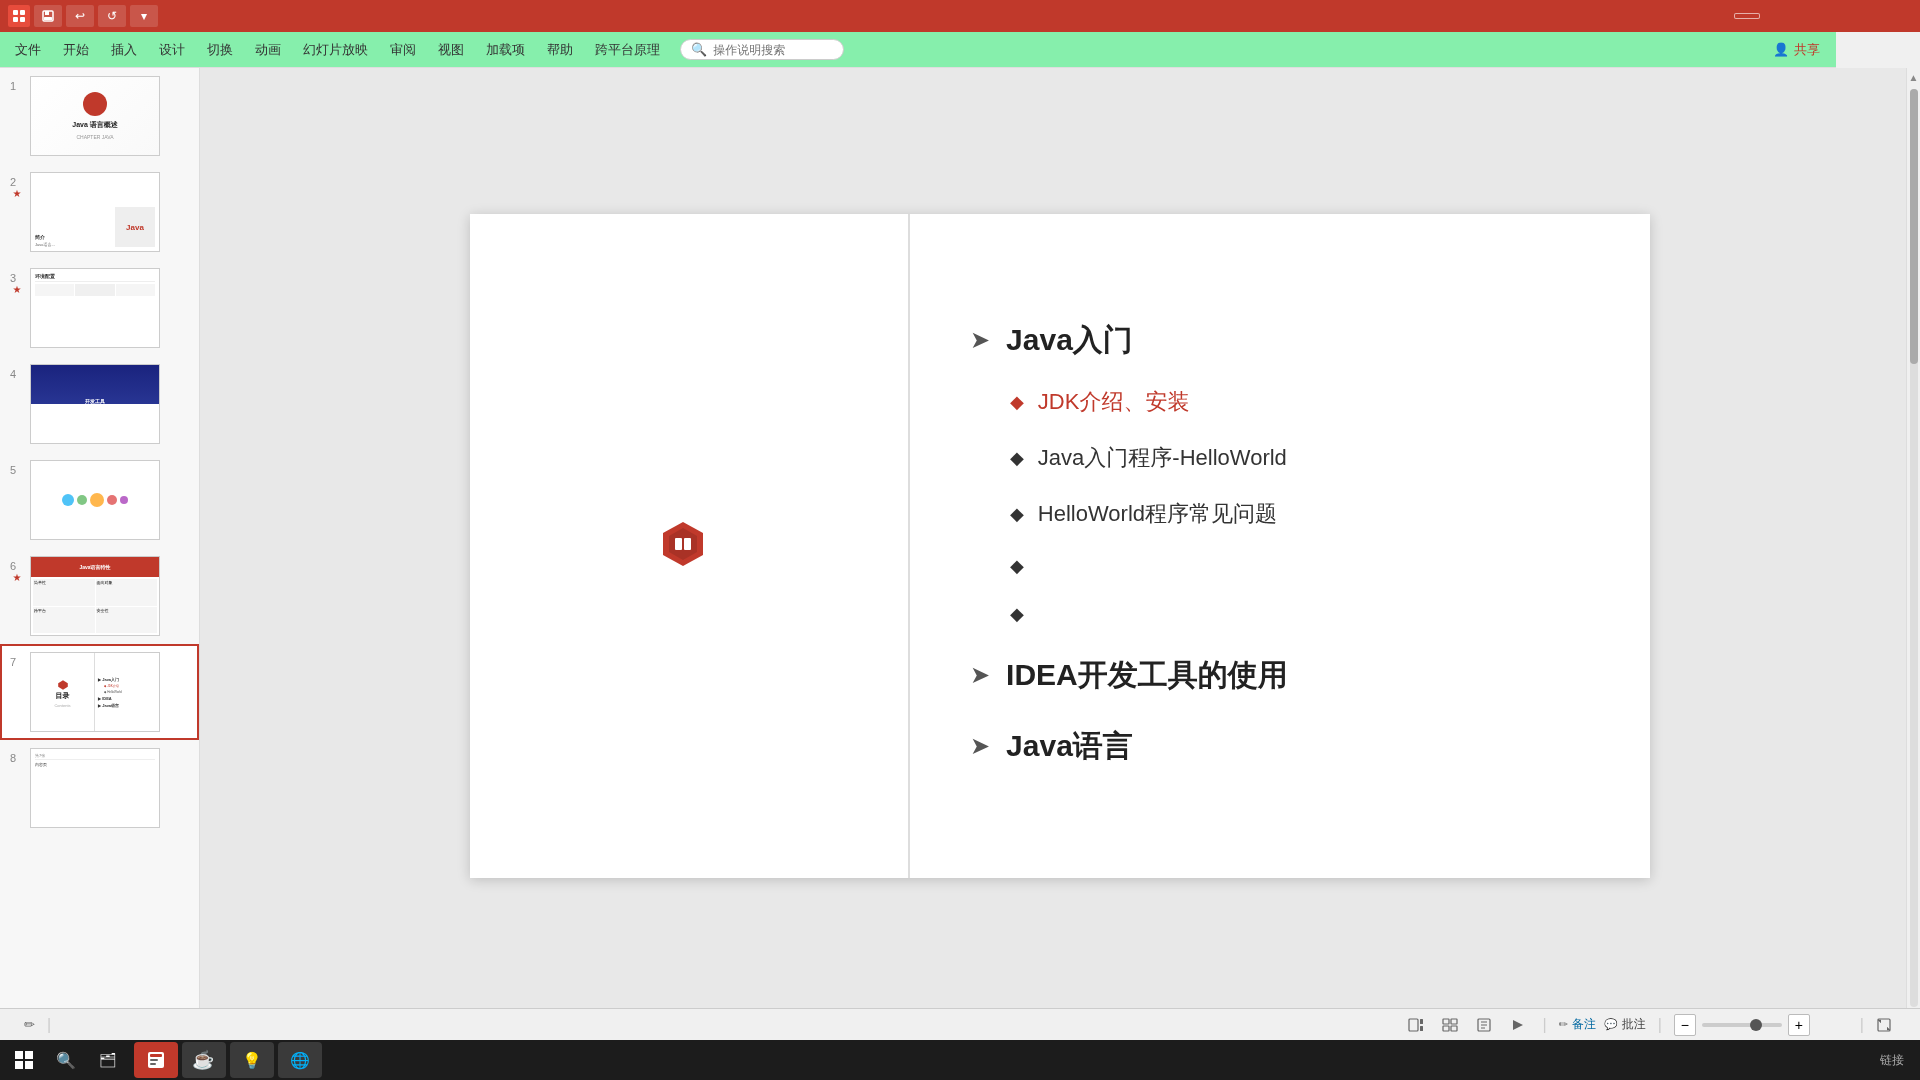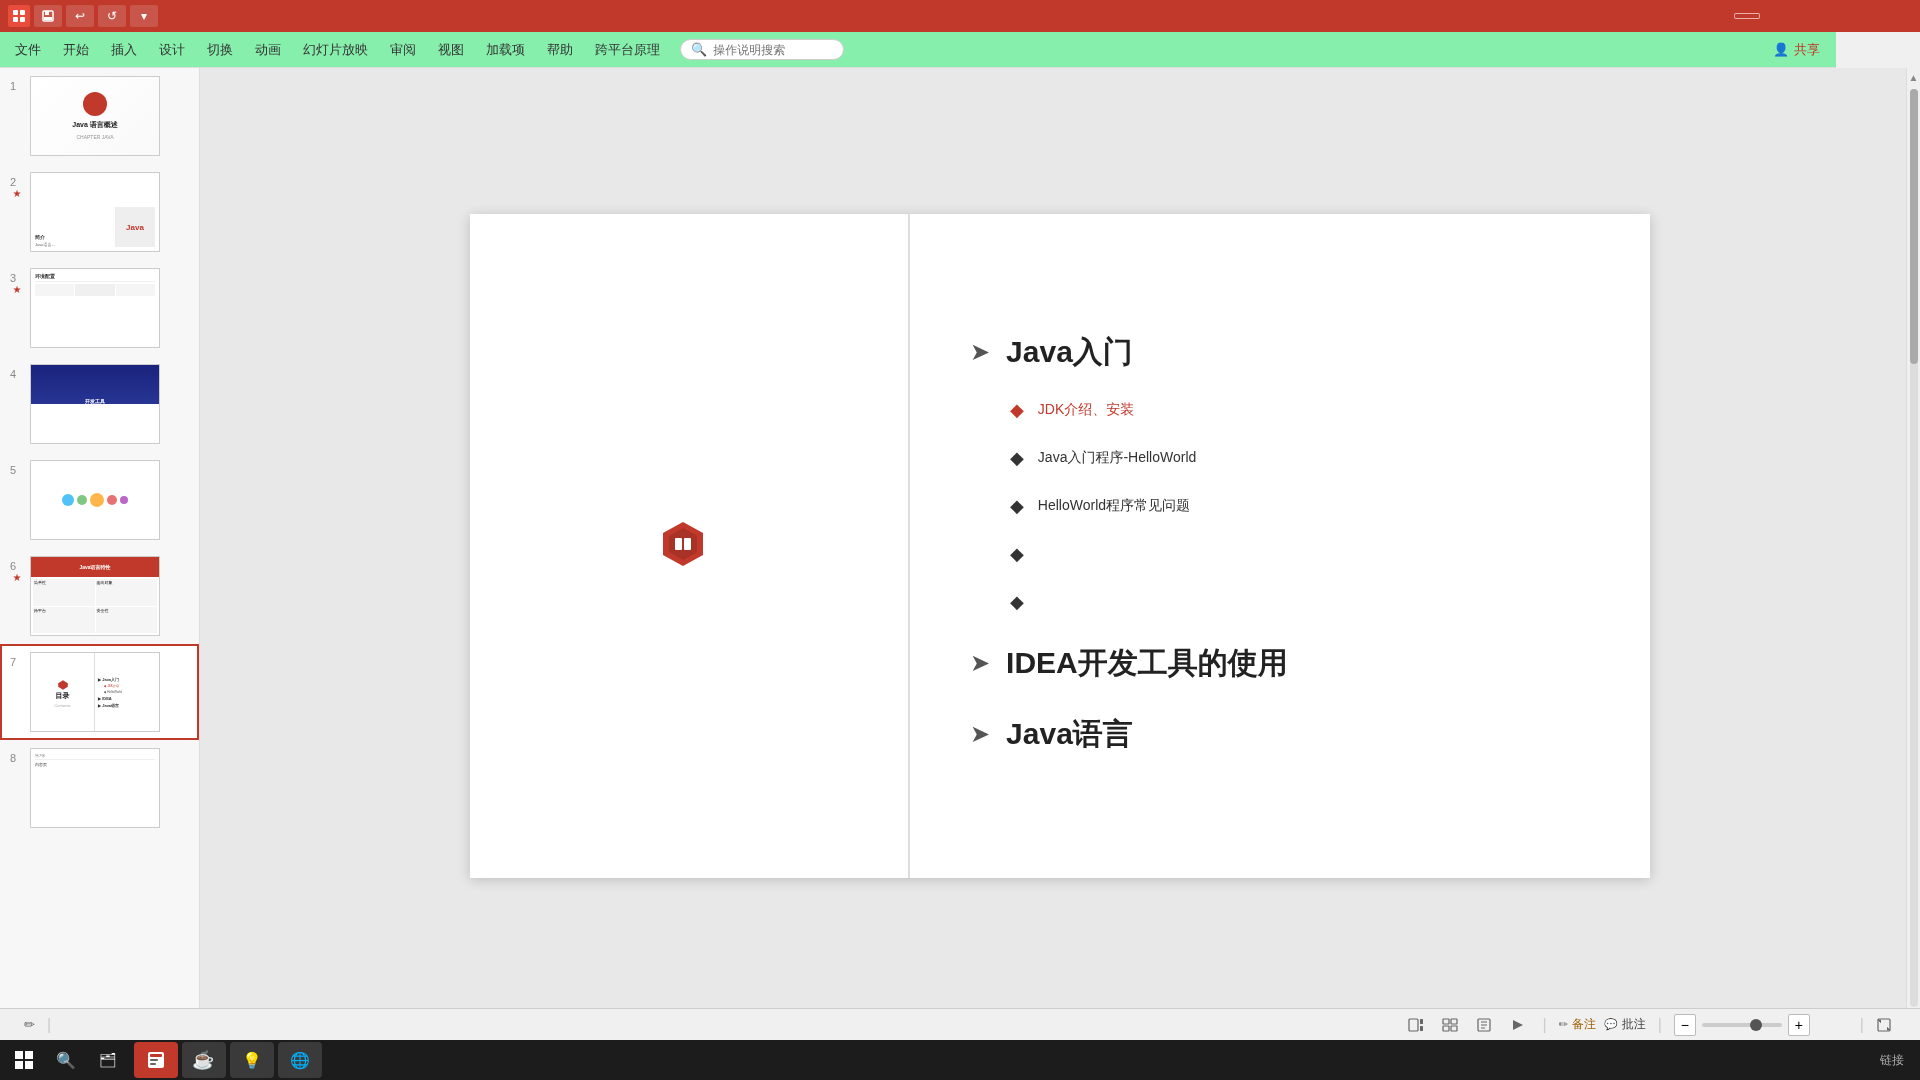--- a/index.html
+++ b/index.html
@@ -70,21 +70,21 @@
     
     #slide-right {
       flex: 1; padding: 40px 60px; display: flex; flex-direction: column; justify-content: center; gap: 14px;
     }
     .bullet-h1 { display: flex; align-items: center; gap: 16px; margin-bottom: 6px; }
     .arrow-bullet { font-size: 24px; color: #555; }
     .bullet-h1-text { font-size: 30px; font-weight: bold; color: #222; }
     .bullet-sub { display: flex; align-items: center; gap: 14px; padding-left: 40px; margin: 6px 0; }
     .diamond-red { color: #c0392b; font-size: 18px; }
     .diamond-black { color: #333; font-size: 18px; }
-    .bullet-sub-text { font-size: 14px; color: #333; }
+    .bullet-sub-text { font-size: 22px; color: #333; }
     .bullet-sub-text.red { color: #c0392b; }
 
     
     #statusbar {
       position: absolute; bottom: 0; left: 0; width: 1920px; height: 36px;
       background: #f0f0f0; border-top: 1px solid #ccc; display: flex; align-items: center;
       padding: 0 16px; gap: 16px;
     }
     .zoom-btn { width: 22px; height: 22px; border: 1px solid #bbb; background: white; display: flex; align-items: center; justify-content: center; cursor: pointer; font-size: 14px; border-radius: 2px; }
     .zoom-slider { width: 80px; height: 4px; background: #ccc; border-radius: 2px; position: relative; }
@@ -403,21 +403,21 @@
     <div class="view-btn" title="幻灯片放映">
       <svg width="14" height="14" viewBox="0 0 14 14">
         <polygon points="2,2 12,7 2,12" fill="#666"></polygon>
       </svg>
     </div>
 
     <span style="color:#ccc; margin:0 4px;">|</span>
 
     <div style="display:flex; align-items:center; gap:4px; cursor:pointer;">
       <span style="font-size:11px; color:#555;">✏</span>
-      <span style="font-size:12px; color:#a16207;font-family:Liberation Serif, serif;">备注</span>
+      <span style="font-size:12px; color:#0369a1;font-family:Liberation Serif, serif;">备注</span>
     </div>
     <div style="display:flex; align-items:center; gap:4px; cursor:pointer;">
       <span style="font-size:11px; color:#555;">💬</span>
       <span style="font-size:12px; color:#444;">批注</span>
     </div>
 
     <span style="color:#ccc; margin:0 4px;">|</span>
 
     <div style="display:flex; align-items:center; gap:6px;">
       <div class="zoom-btn">−</div>

